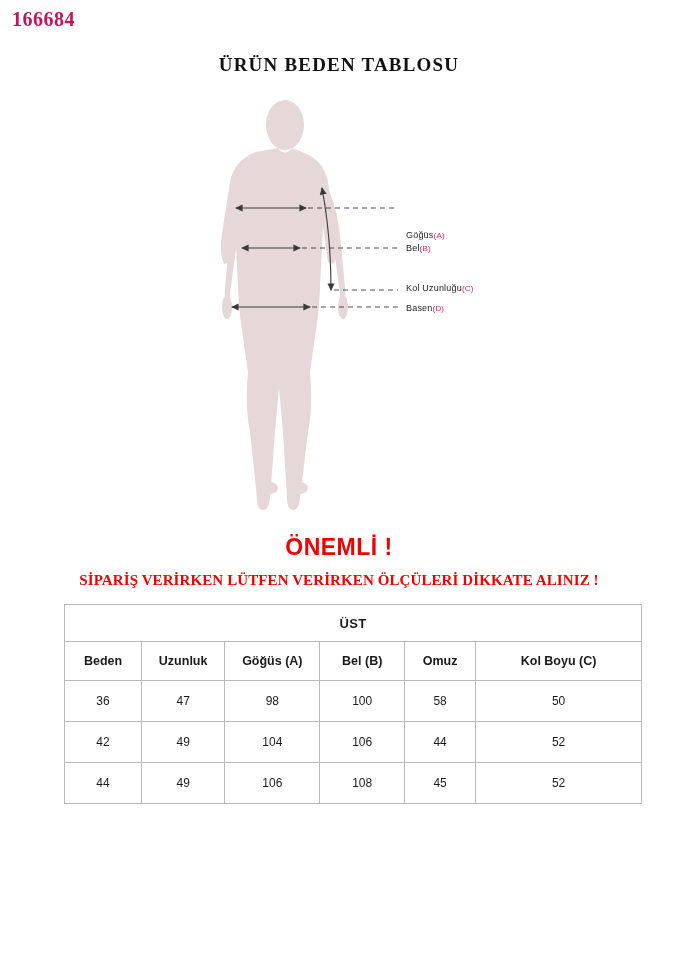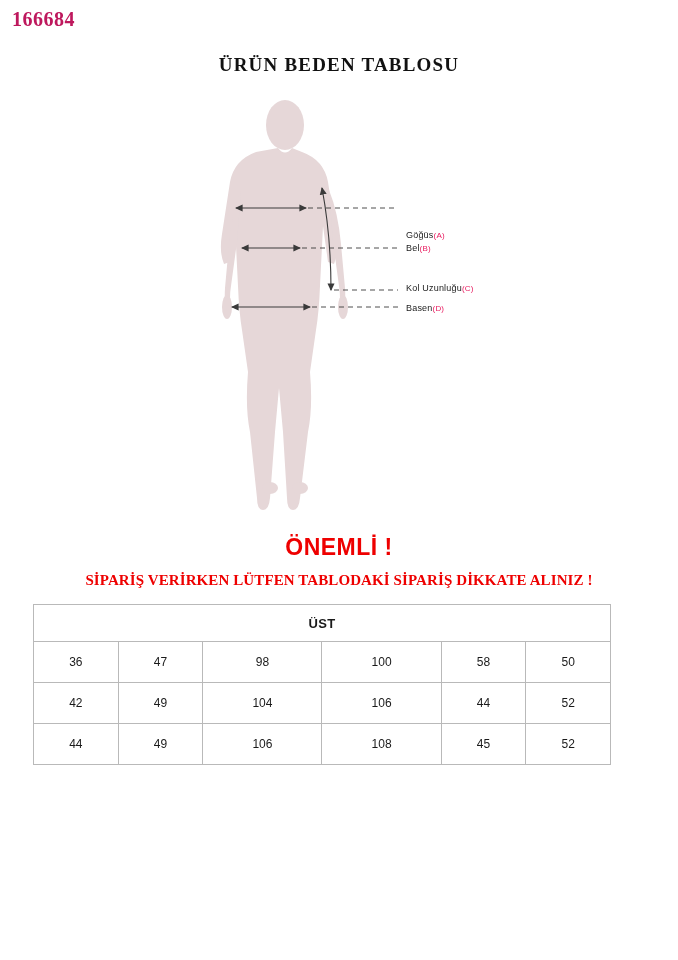--- a/index.html
+++ b/index.html
@@ -92,21 +92,21 @@
     font-family: "Liberation Serif", serif;
     font-size: 15px;
     font-weight: bold;
     color: #ee0000;
     letter-spacing: 0.1px;
   }
 
   .size-table {
     position: absolute;
     top: 604px;
-    left: 33px;
+    left: 64px;
     width: 578px;
     border-collapse: collapse;
     font-size: 12px;
   }
   .size-table th,
   .size-table td {
     border: 1px solid #b9b9b9;
     text-align: center;
     color: #1a1a1a;
   }
@@ -184,26 +184,34 @@
   </div>
   <div class="measure-label lbl-kol">
     <span>Kol Uzunluğu</span><span class="code">(C)</span>
   </div>
   <div class="measure-label lbl-basen">
     <span>Basen</span><span class="code">(D)</span>
   </div>
 </div>
 
 <div class="important">ÖNEMLİ !</div>
-<div class="warning">SİPARİŞ VERİRKEN LÜTFEN TABLODAKİ SİPARİŞ DİKKATE ALINIZ !</div>
+<div class="warning">SİPARİŞ VERİRKEN LÜTFEN VERİRKEN ÖLÇÜLERİ DİKKATE ALINIZ !</div>
 
 <table class="size-table">
   <thead>
     <tr class="group-row">
       <th colspan="6">ÜST</th>
+    </tr>
+    <tr class="head-row">
+      <th class="col-beden">Beden</th>
+      <th class="col-uzunluk">Uzunluk</th>
+      <th class="col-gogus">Göğüs (A)</th>
+      <th class="col-bel">Bel (B)</th>
+      <th class="col-omuz">Omuz</th>
+      <th class="col-kol">Kol Boyu (C)</th>
     </tr>
   </thead>
   <tbody>
     <tr>
       <td>36</td>
       <td>47</td>
       <td>98</td>
       <td>100</td>
       <td>58</td>
       <td>50</td>

